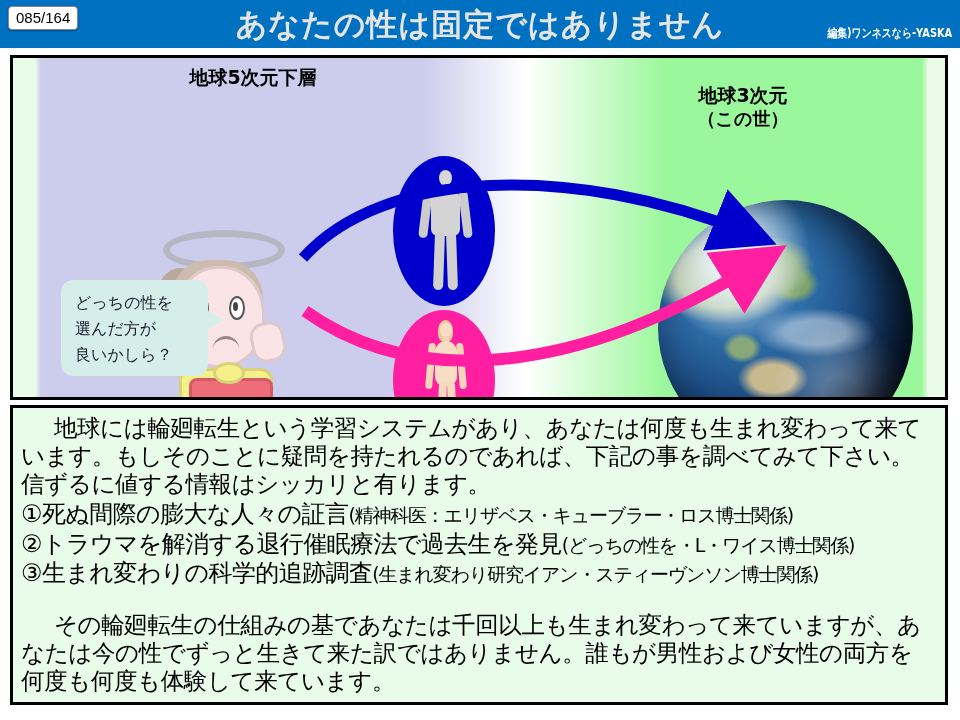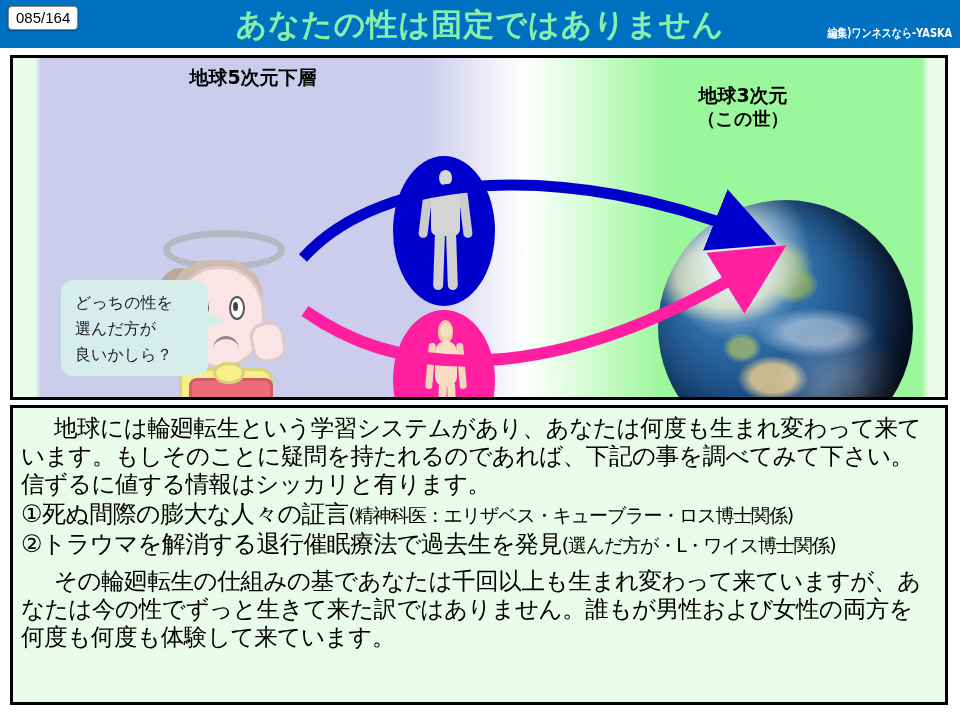--- a/index.html
+++ b/index.html
@@ -17,21 +17,21 @@
   .page-badge{
     position:absolute;left:8px;top:6px;
     background:#ffffff;color:#000000;
     border:1px solid #888;border-radius:4px;
     font-size:15px;line-height:19px;padding:1px 7px 2px 7px;
     font-family:"Liberation Sans",sans-serif;
     box-shadow:0 1px 2px rgba(0,0,0,.35);
   }
   .header-title{
     position:absolute;left:0;top:1px;width:960px;text-align:center;
-    color:#86efac;font-size:31px;line-height:46px;font-weight:700;
+    color:#e5e5e5;font-size:31px;line-height:46px;font-weight:700;
     letter-spacing:1px;
     font-family:"DejaVu Sans",sans-serif;
   }
   .header-credit{
     position:absolute;right:8px;top:26px;
     color:#ffffff;font-size:12px;line-height:14px;font-weight:700;
     transform:scaleX(.82);transform-origin:right center;
     white-space:nowrap;
     font-family:"DejaVu Sans",sans-serif;
   }
@@ -180,21 +180,21 @@
     color:#000;font-size:23.5px;line-height:28px;
     font-family:"DejaVu Sans",sans-serif;
     letter-spacing:-0.4px;text-indent:1.4em;margin:0 0 2px 0;
   }
   .listitem{
     color:#000;font-size:24px;line-height:28.5px;
     font-family:"DejaVu Sans",sans-serif;
     letter-spacing:-0.6px;margin:0;white-space:nowrap;
   }
   .listitem .note{font-size:19px;letter-spacing:-1.2px;}
-  .para2{margin-top:8px;}
+  .para2{margin-top:22px;}
 </style>
 </head>
 <body>
 
 <div class="slide">
 
   <div class="header">
     <div class="page-badge">085/164</div>
     <div class="header-title">あなたの性は固定ではありません</div>
     <div class="header-credit">編集)ワンネスなら-YASKA</div>
@@ -270,20 +270,21 @@
 良いかしら？</div>
     </div>
 
   </div>
 
   <div class="textpanel">
     <p class="para">地球には輪廻転生という学習システムがあり、あなたは何度も生まれ変わって来ています。もしそのことに疑問を持たれるのであれば、下記の事を調べてみて下さい。信ずるに値する情報はシッカリと有ります。</p>
 
     <p class="listitem"><span>①</span><span>死ぬ間際の膨大な人々の証言</span><span class="note">(精神科医：エリザベス・キューブラー・ロス博士関係)</span></p>
 
-    <p class="listitem"><span>②</span><span>トラウマを解消する退行催眠療法で過去生を発見</span><span class="note">(選んだ方が・L・ワイス博士関係)</span></p>
-
+    <p class="listitem"><span>②</span><span>トラウマを解消する退行催眠療法で過去生を発見</span><span class="note">(どっちの性を・L・ワイス博士関係)</span></p>
+
+    <p class="listitem"><span>③</span><span>生まれ変わりの科学的追跡調査</span><span class="note">(生まれ変わり研究イアン・スティーヴンソン博士関係)</span></p>
 
 
     <p class="para para2">その輪廻転生の仕組みの基であなたは千回以上も生まれ変わって来ていますが、あなたは今の性でずっと生きて来た訳ではありません。誰もが男性および女性の両方を何度も何度も体験して来ています。</p>
   </div>
 
 </div>
 
 </body></html>

